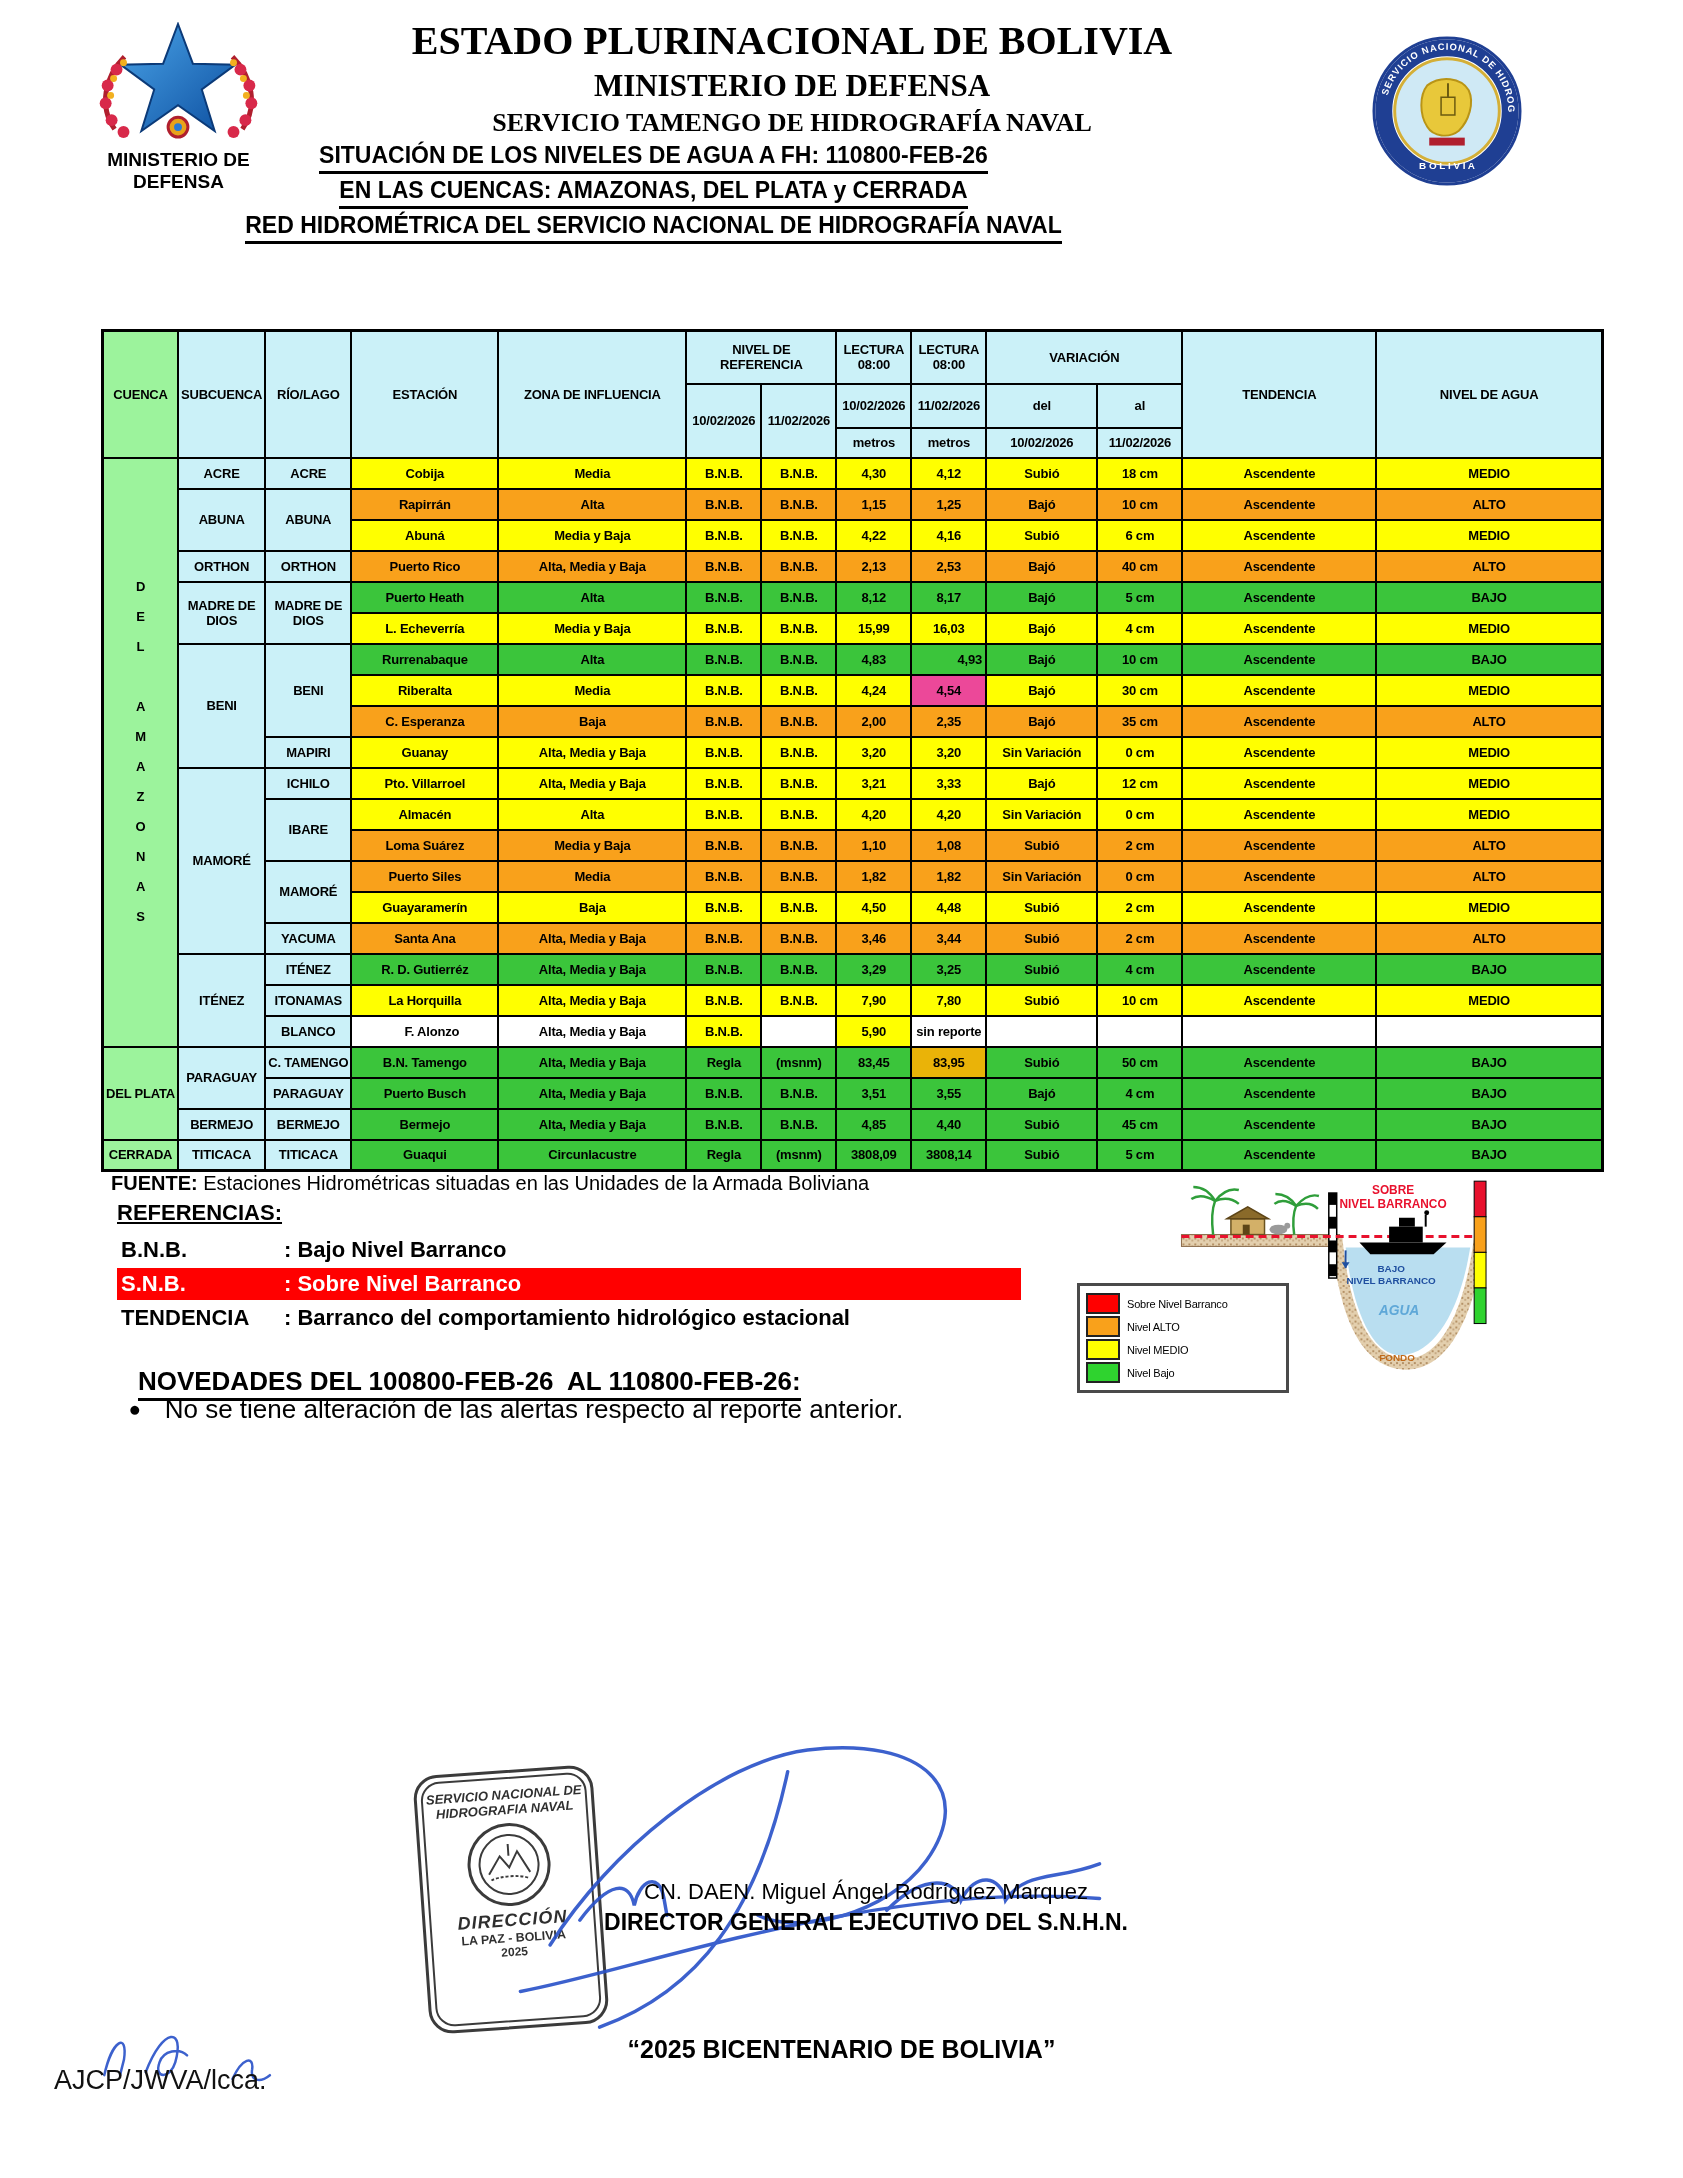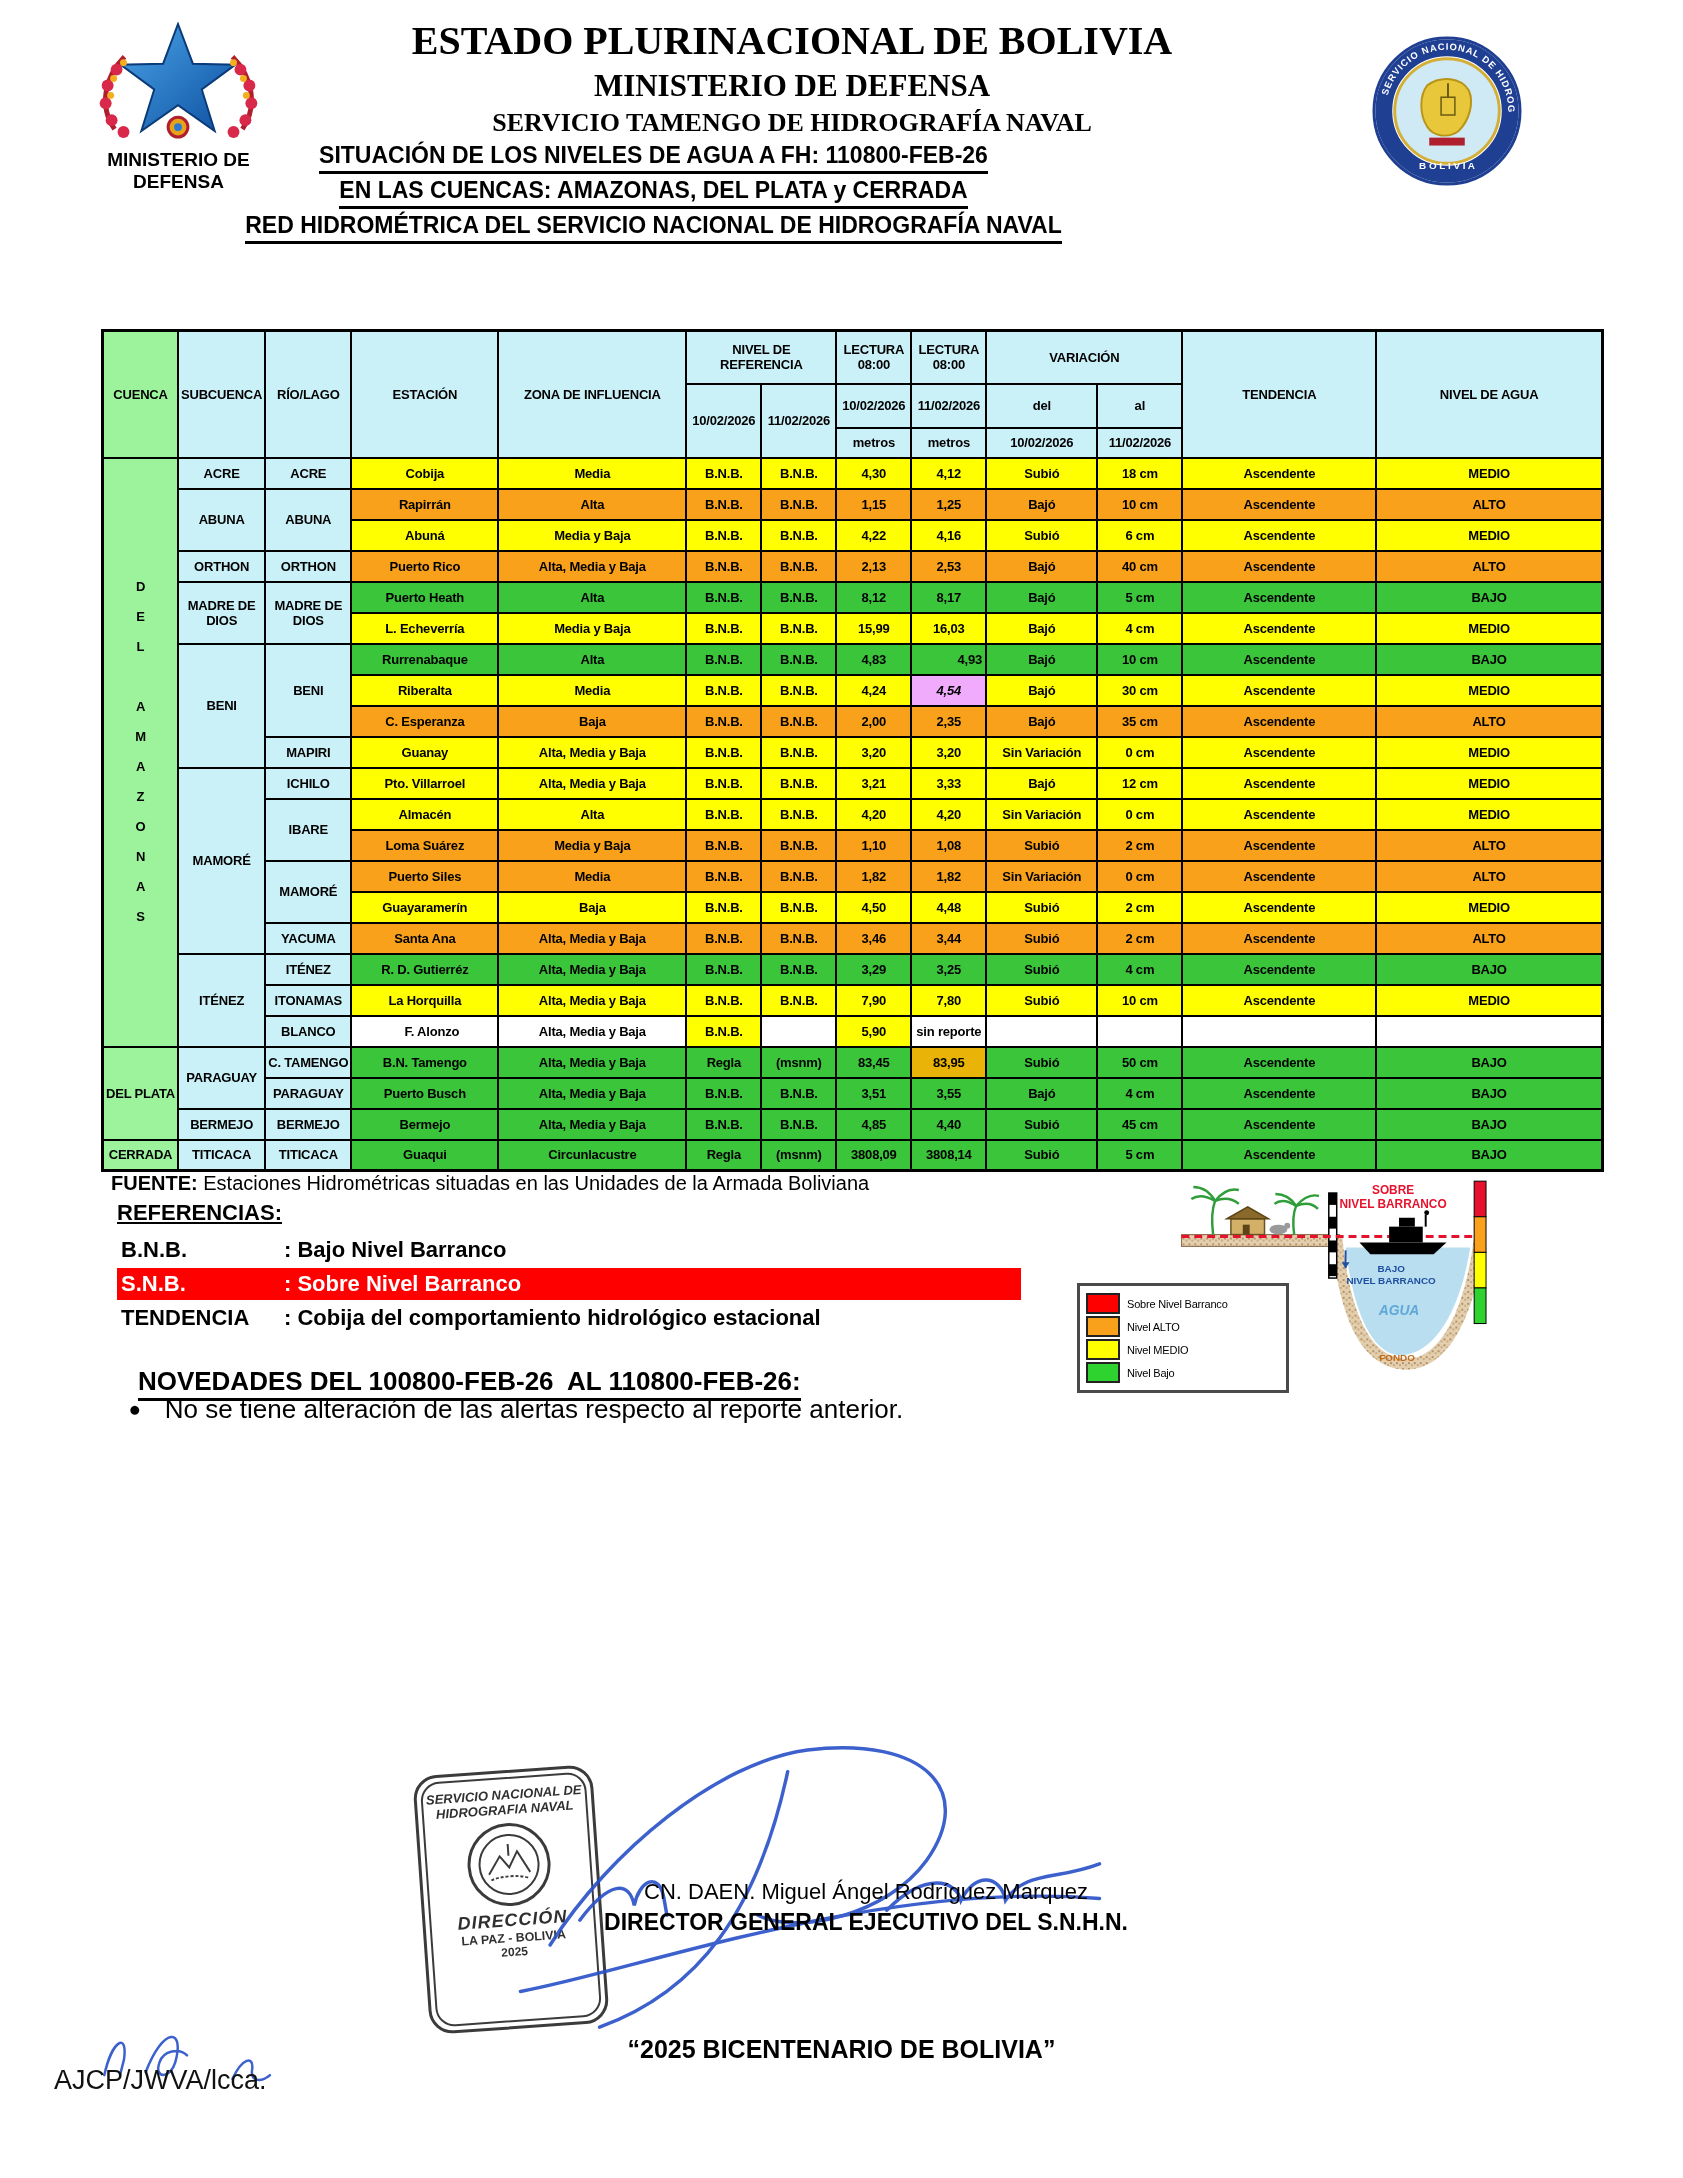--- a/index.html
+++ b/index.html
@@ -300,21 +300,21 @@
           <td style="background: rgb(59, 197, 59);">10 cm</td>
           <td style="background: rgb(59, 197, 59);">Ascendente</td>
           <td style="background: rgb(59, 197, 59);">BAJO</td>
         </tr>
         <tr>
           <td class="left" style="background: rgb(255, 255, 0);">Riberalta</td>
           <td class="left" style="background: rgb(255, 255, 0);">Media</td>
           <td style="background: rgb(255, 255, 0);">B.N.B.</td>
           <td style="background: rgb(255, 255, 0);">B.N.B.</td>
           <td style="background: rgb(255, 255, 0);">4,24</td>
-          <td style="background: #f0abfc; font-style: italic;">4,54</td>
+          <td style="background: #ec4899;">4,54</td>
           <td style="background: rgb(255, 255, 0);">Bajó</td>
           <td style="background: rgb(255, 255, 0);">30 cm</td>
           <td style="background: rgb(255, 255, 0);">Ascendente</td>
           <td style="background: rgb(255, 255, 0);">MEDIO</td>
         </tr>
         <tr>
           <td class="left" style="background: rgb(249, 161, 27);">C. Esperanza</td>
           <td class="left" style="background: rgb(249, 161, 27);">Baja</td>
           <td style="background: rgb(249, 161, 27);">B.N.B.</td>
           <td style="background: rgb(249, 161, 27);">B.N.B.</td>
@@ -525,21 +525,21 @@
         <div class="ref-row">
           <div class="ref-term">B.N.B.</div>
           <div>: Bajo Nivel Barranco</div>
         </div>
         <div class="ref-row ref-red">
           <div class="ref-term">S.N.B.</div>
           <div>: Sobre Nivel Barranco</div>
         </div>
         <div class="ref-row">
           <div class="ref-term">TENDENCIA</div>
-          <div>: Cobija del comportamiento hidrológico estacional</div>
+          <div>: Barranco del comportamiento hidrológico estacional</div>
         </div>
       </div>
   </div>
 
   <div class="abs" id="legend">
       <div class="leg-row">
         <div class="leg-swatch" style="background: rgb(255, 0, 0);"></div>
         <div class="leg-label">Sobre Nivel Barranco</div>
       </div>
       <div class="leg-row">

